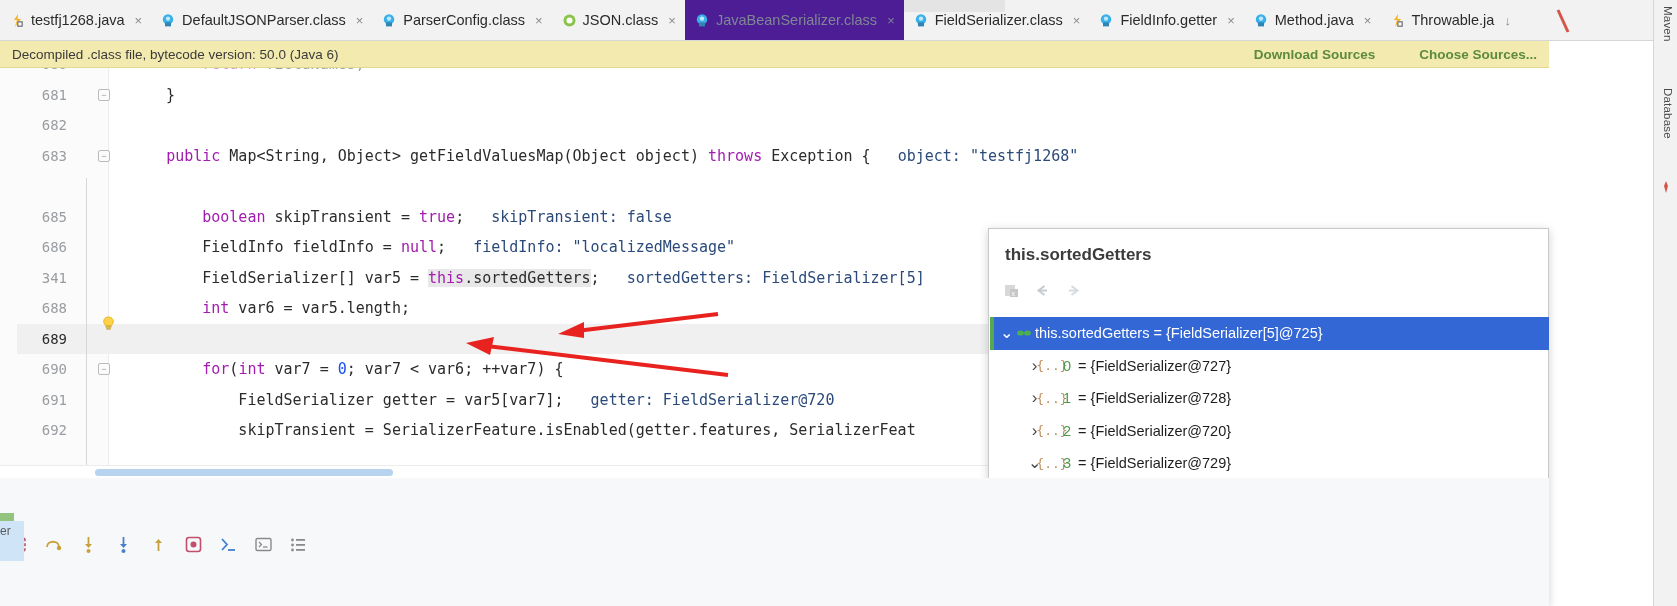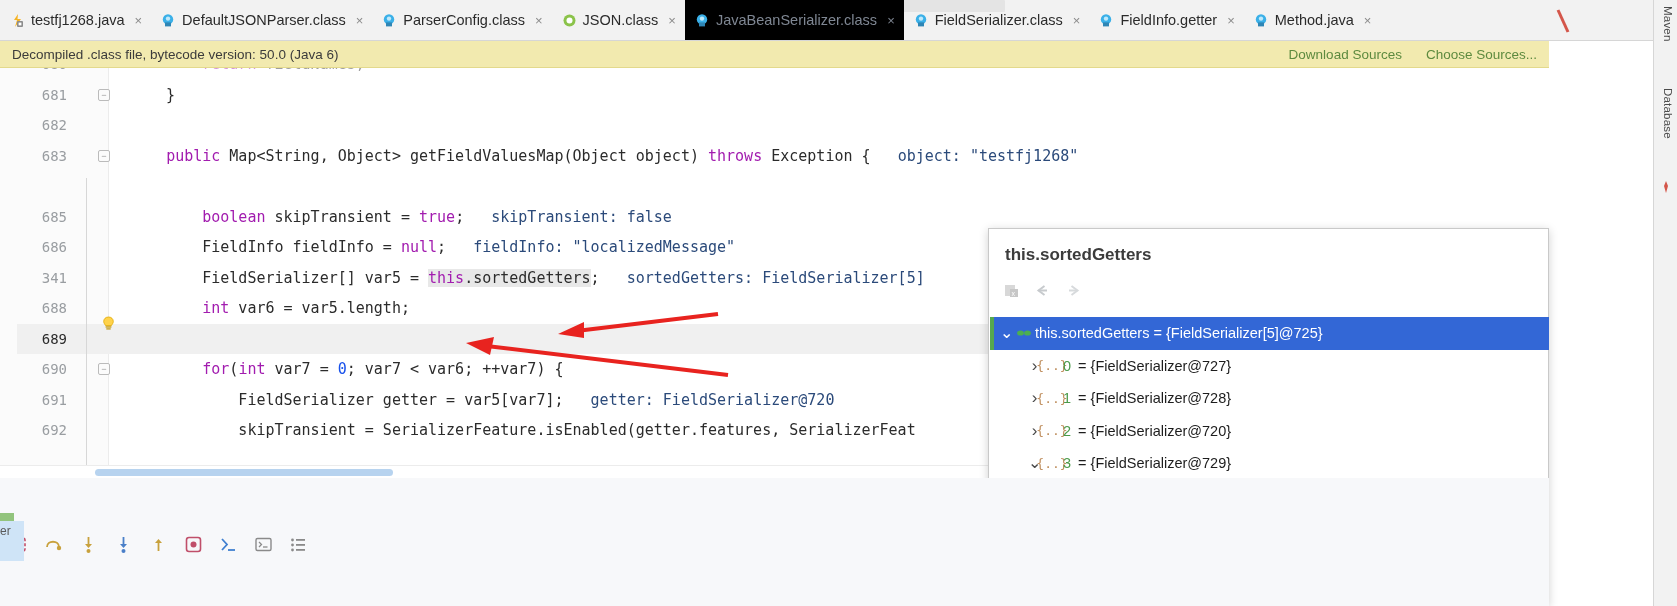--- a/index.html
+++ b/index.html
@@ -14,39 +14,39 @@
   #tabbar{
     position:absolute;left:0;top:0;width:1677px;height:41px;
     background:#f2f2f2;border-bottom:1px solid #d6d6d6;
     display:flex;align-items:flex-end;box-sizing:border-box;
   }
   .tab{
     display:flex;align-items:center;height:40px;padding:0 9px 0 10px;
     gap:6px;white-space:nowrap;font-size:14.5px;color:#2b2b2b;
     box-sizing:border-box;position:relative;
   }
-  .tab.active{background:#000000;color:#7f8793;}
+  .tab.active{background:#4c1d95;color:#7f8793;}
   .tab .tclose{color:#8a8a8a;font-size:13px;padding-left:4px;}
   .tab.active .tclose{color:#7f8793;}
   
   .ficon{width:15px;height:15px;position:relative;flex:none;display:inline-block;}
   #tabscroll{
     position:absolute;right:0;top:0;width:30px;height:40px;
     display:flex;align-items:center;justify-content:center;color:#6e6e6e;font-size:13px;
   }
   #tophint{
     position:absolute;left:800px;top:0px;width:205px;height:12px;background:#e4e4e4;border-radius:1px;
   }
   
   #banner{
     position:absolute;left:0;top:41px;width:1549px;height:27px;
     background:#f2eaaf;border-bottom:1px solid #e3d98c;box-sizing:border-box;
     display:flex;align-items:center;padding:0 12px;font-size:13.5px;color:#3b3b3b;
   }
-  #banner .links{margin-left:auto;display:flex;gap:24px;}
+  #banner .links{margin-left:auto;display:flex;gap:44px;font-weight:bold;}
   #banner .links span{color:#5d8a3f;cursor:pointer;}
   
   #editor{
     position:absolute;left:0;top:68px;width:1549px;height:410px;
     background:#ffffff;overflow:hidden;
   }
   .gutter-col{position:absolute;left:0;top:0;width:66px;height:410px;background:#fbfbfb;}
   .fold-col{position:absolute;left:66px;top:0;width:42px;height:410px;background:#fbfbfb;border-right:1px solid #ececec;}
   #codearea{position:absolute;left:0;top:0;width:1549px;height:410px;}
   .row{position:absolute;left:17px;width:1549px;height:30.5px;}
@@ -191,20 +191,29 @@
       </div>
       <div class="tab">
         <span class="ficon"><svg width="15" height="15" viewBox="0 0 15 15">
             <circle cx="7" cy="6.4" r="5.2" fill="#3ab0e8"></circle>
             <path d="M4 9.4 h6 v4 H4 z" fill="#2f86b5"></path>
             <circle cx="7" cy="5.6" r="2.2" fill="#bfe9fb"></circle>
           </svg></span>
         <span>Method.java</span>
         <span class="tclose">×</span>
       </div>
+      <div class="tab">
+        <span class="ficon"><svg width="15" height="15" viewBox="0 0 15 15">
+            <path d="M8 1 L4 7 h3 l-2 7 L11 6 H7.5 Z" fill="#f5b324"></path>
+            <rect x="7" y="8" width="6" height="6" rx="1" fill="#8c8c8c"></rect>
+            <rect x="8.6" y="9.6" width="2.8" height="2.8" fill="#fff"></rect>
+          </svg></span>
+        <span>Throwable.ja</span>
+        <span class="tclose">↓</span>
+      </div>
     </div>
   <div id="tabscroll">
     <svg width="12" height="12" viewBox="0 0 12 12">
         <path d="M2 4 L6 8.5 L10 4" stroke="#5c5c5c" stroke-width="1.4" fill="none"></path>
       </svg>
   </div>
 </div>
 
 <div id="banner">
   <span>Decompiled .class file, bytecode version: 50.0 (Java 6)</span>

